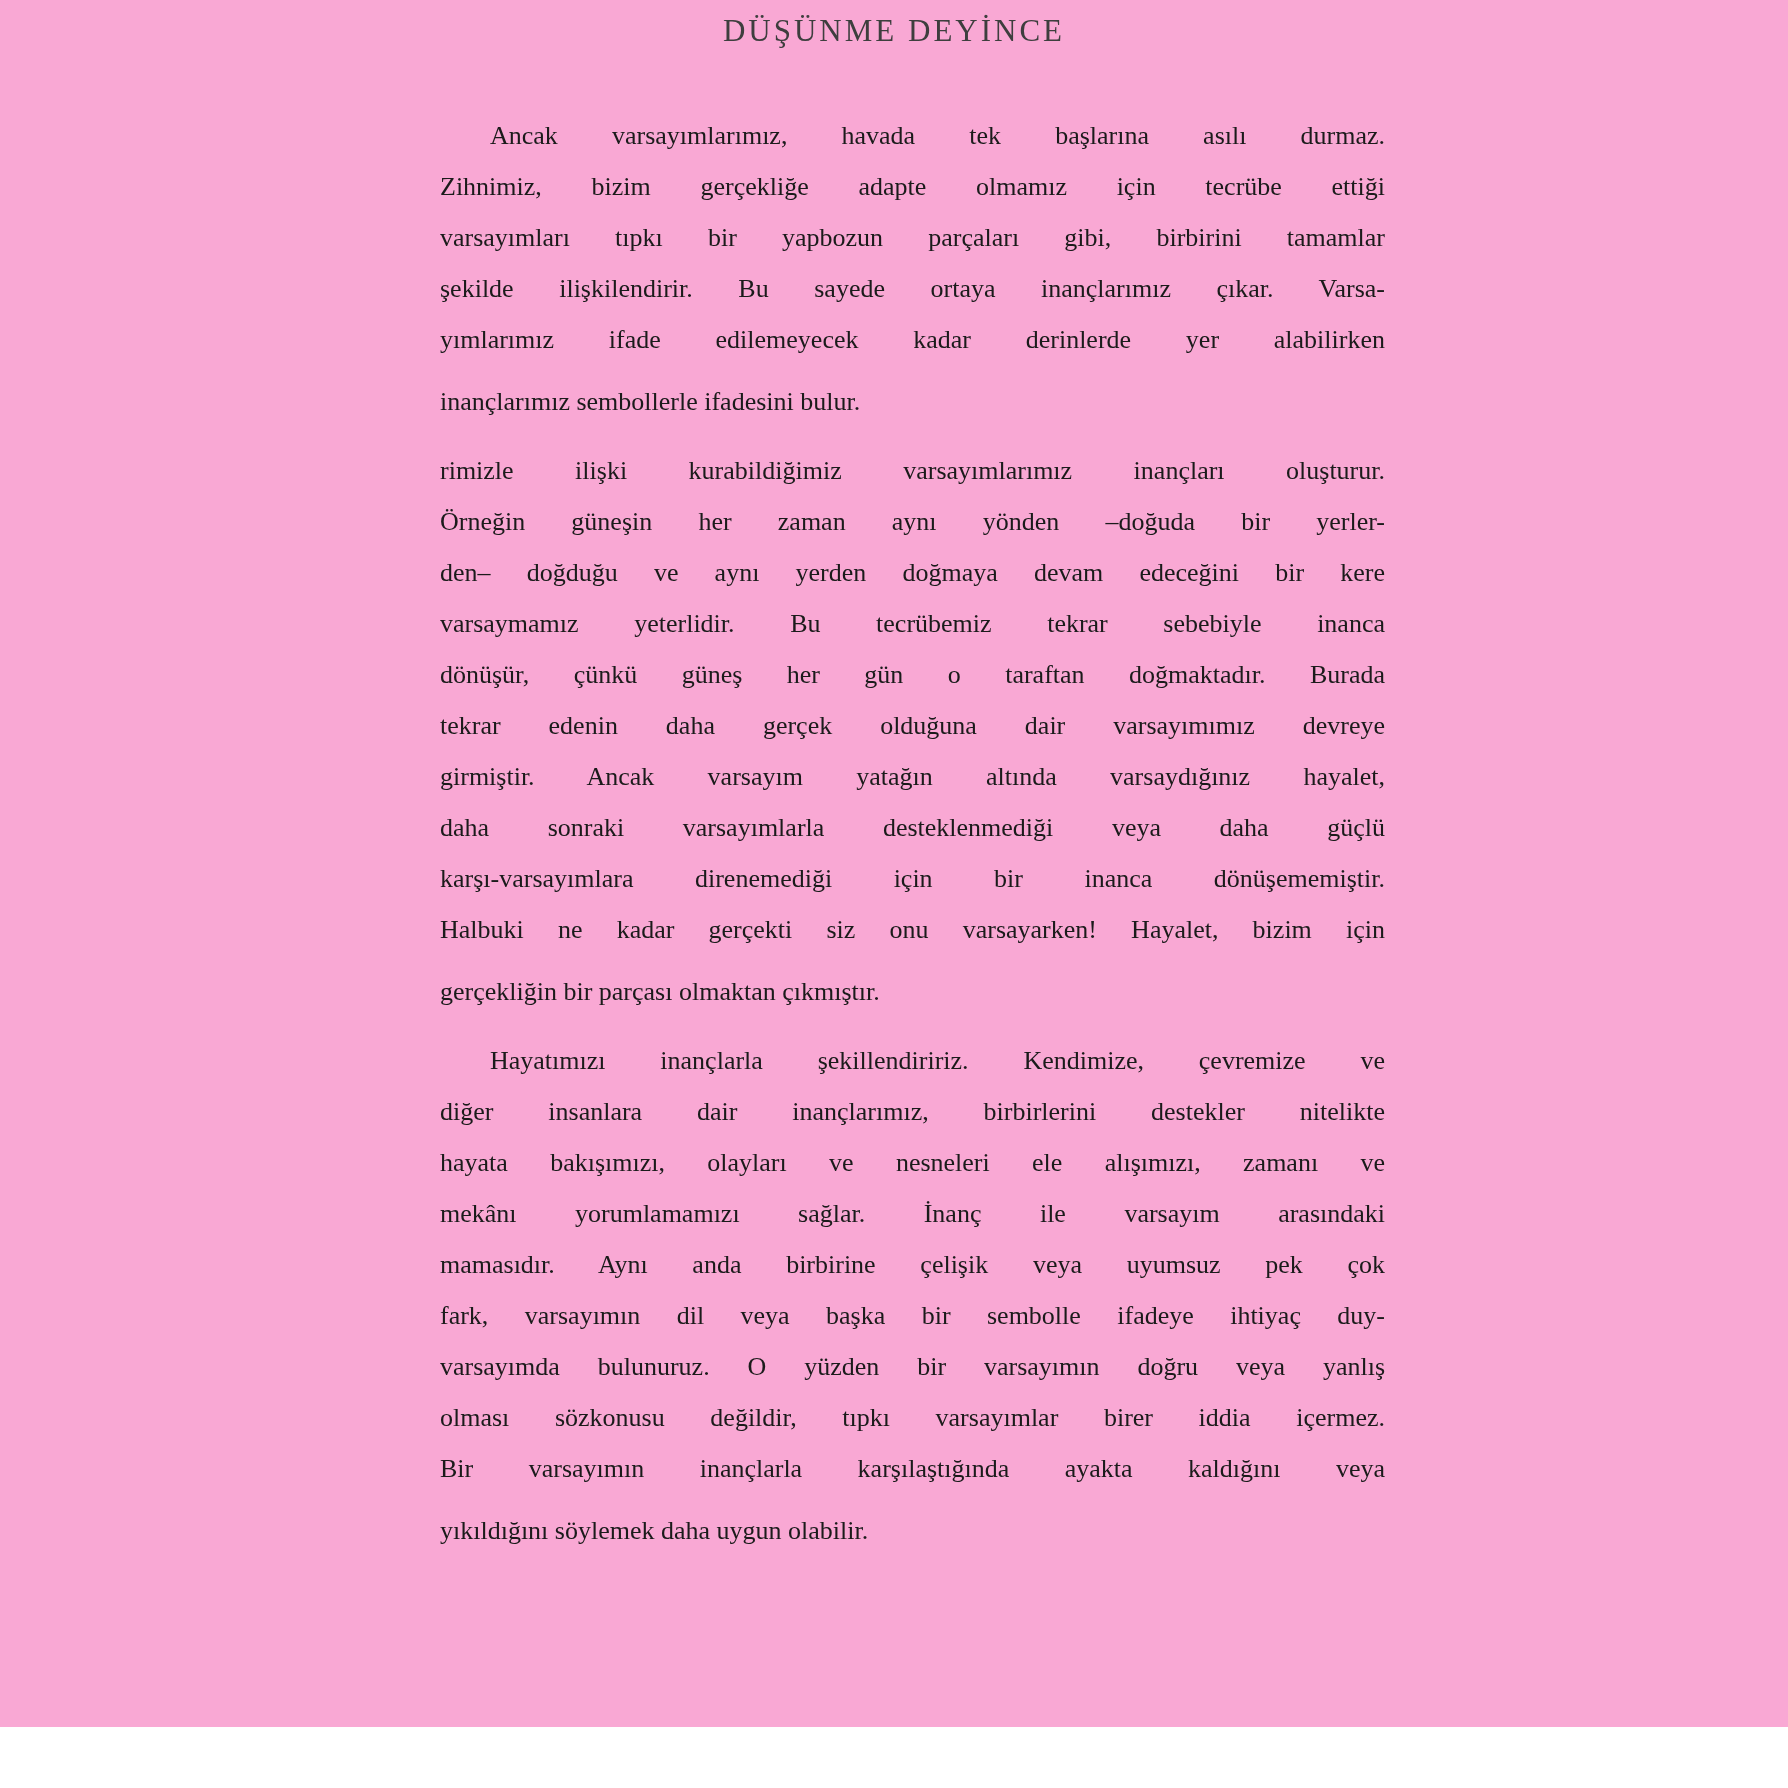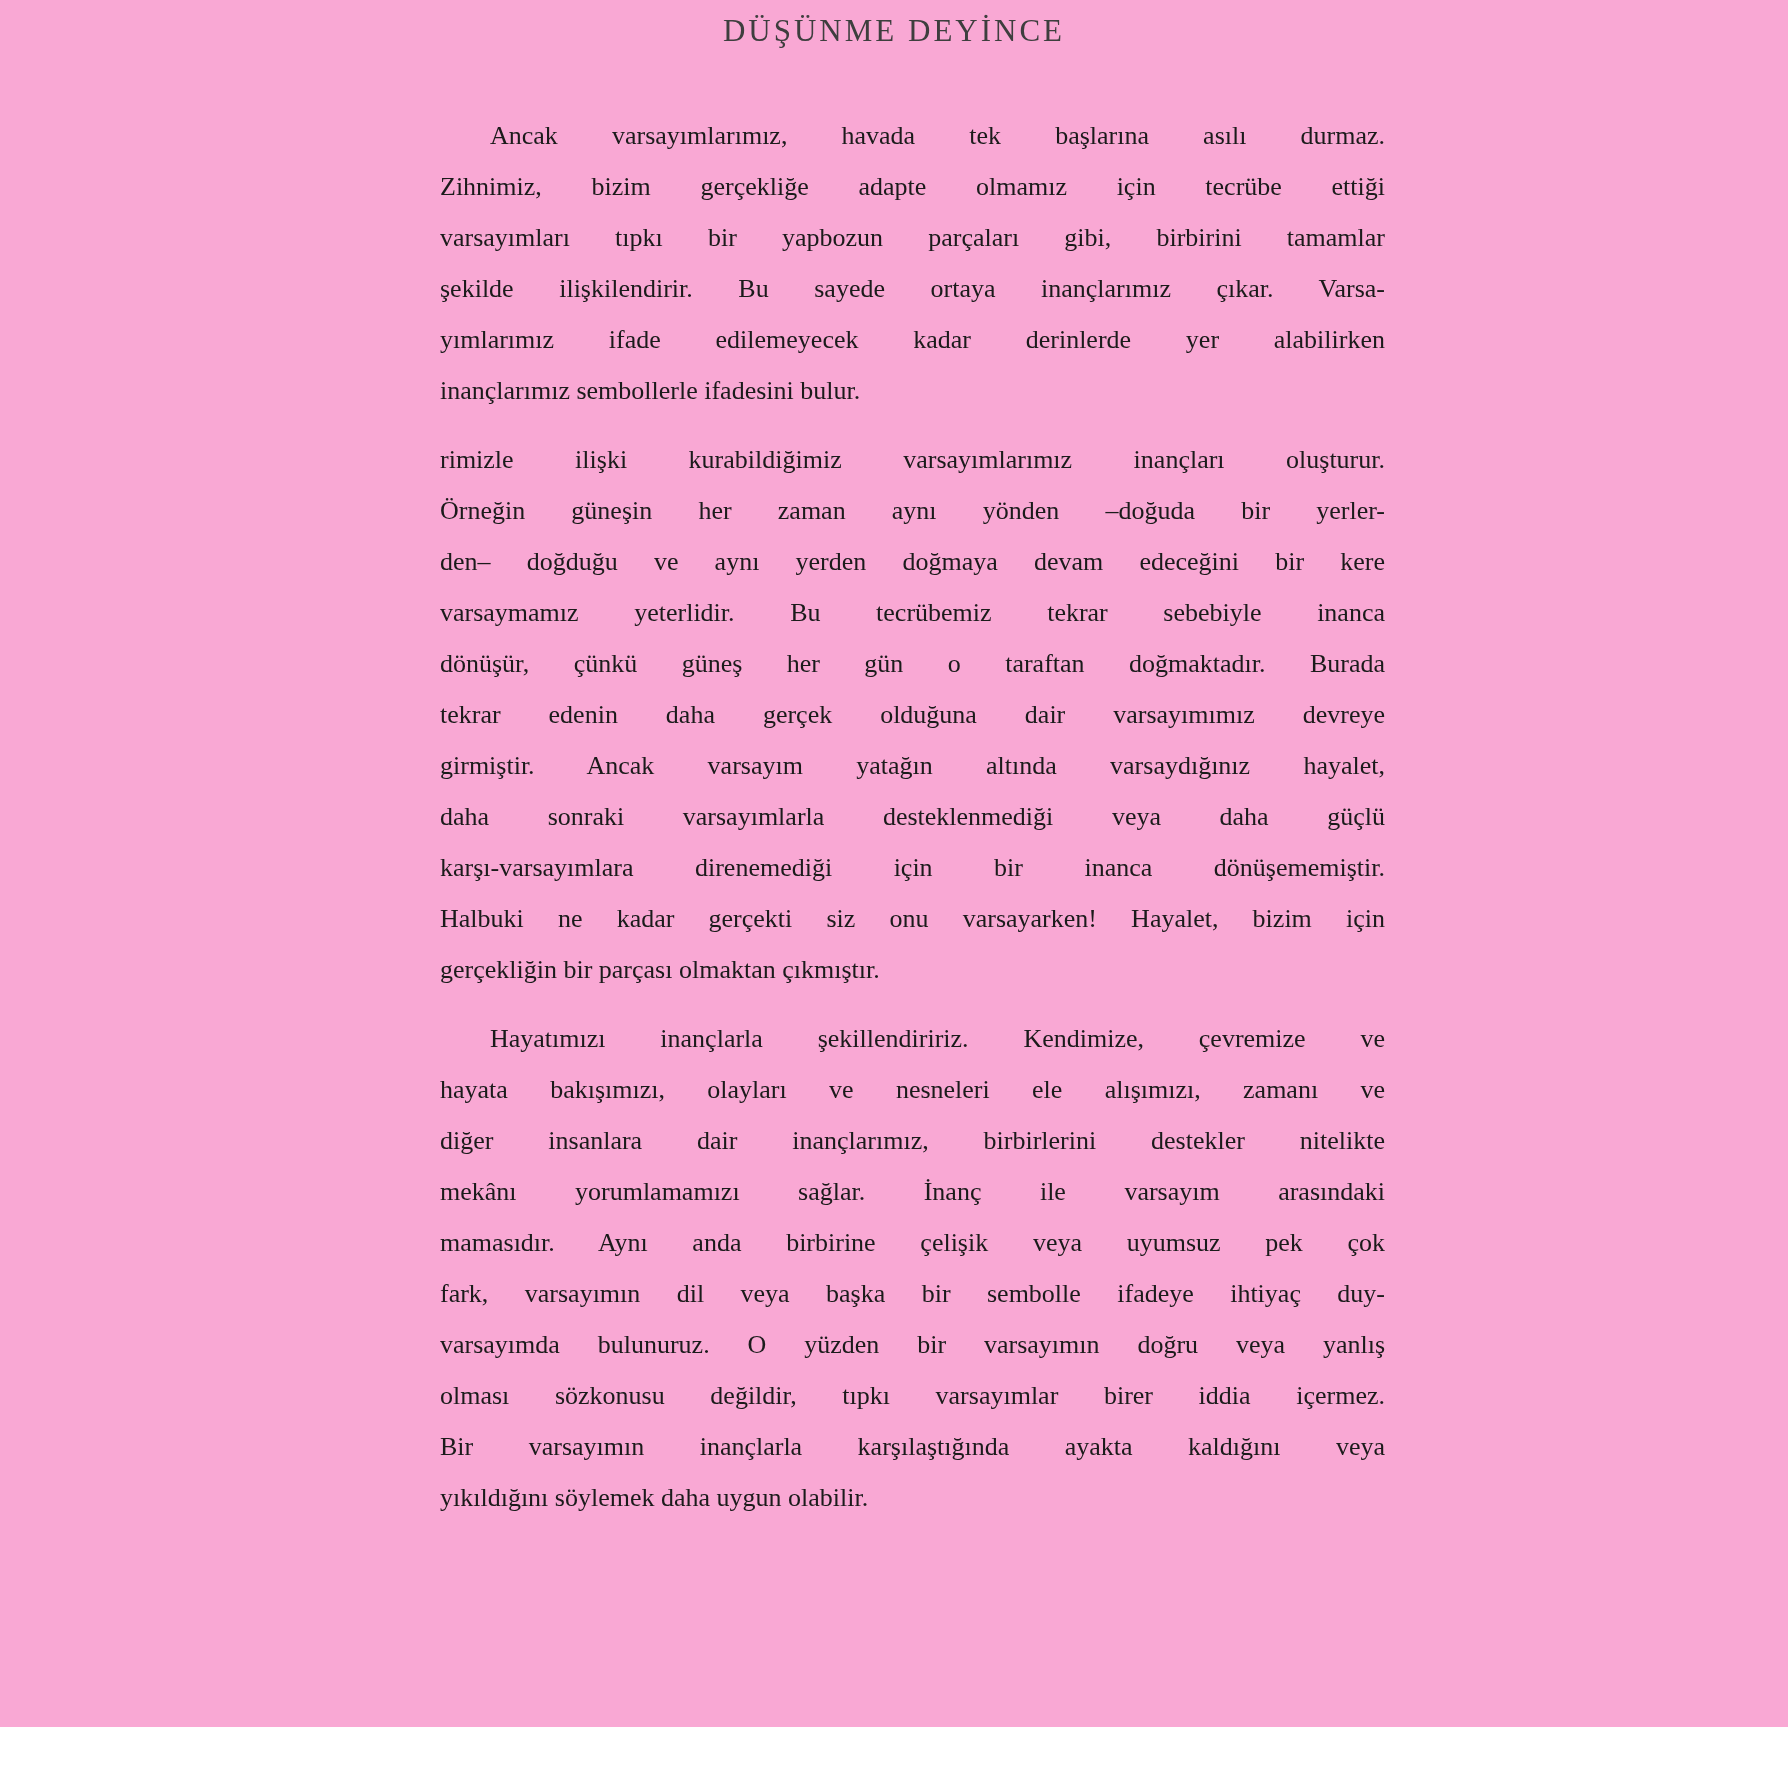--- a/index.html
+++ b/index.html
@@ -33,21 +33,21 @@
   }
   .paragraph { margin: 0; }
   .paragraph + .paragraph { margin-top: 18px; }
   .text-line {
     width: 100%;
     text-align: justify;
     text-align-last: justify;
     white-space: normal;
   }
   .text-line.first { padding-left: 50px; width: 895px; }
-  .text-line.lastline { text-align-last: left; }
+  .text-line.lastline { text-align-last: left; margin-top: 11px; }
 </style>
 </head>
 <body>
 
 <div class="page">
   <div class="running-header">DÜŞÜNME DEYİNCE</div>
 
   <div class="body-text">
 
   <div class="paragraph">
@@ -66,22 +66,22 @@
         <div class="text-line">dönüşür, çünkü güneş her gün o taraftan doğmaktadır. Burada</div>
         <div class="text-line">tekrar edenin daha gerçek olduğuna dair varsayımımız devreye</div>
         <div class="text-line">girmiştir. Ancak varsayım yatağın altında varsaydığınız hayalet,</div>
         <div class="text-line">daha sonraki varsayımlarla desteklenmediği veya daha güçlü</div>
         <div class="text-line">karşı-varsayımlara direnemediği için bir inanca dönüşememiştir.</div>
         <div class="text-line">Halbuki ne kadar gerçekti siz onu varsayarken! Hayalet, bizim için</div>
         <div class="text-line lastline">gerçekliğin bir parçası olmaktan çıkmıştır.</div>
       </div>
       <div class="paragraph">
         <div class="text-line first">Hayatımızı inançlarla şekillendiririz. Kendimize, çevremize ve</div>
+        <div class="text-line">diğer insanlara dair inançlarımız, birbirlerini destekler nitelikte</div>
         <div class="text-line">hayata bakışımızı, olayları ve nesneleri ele alışımızı, zamanı ve</div>
-        <div class="text-line">diğer insanlara dair inançlarımız, birbirlerini destekler nitelikte</div>
         <div class="text-line">mekânı yorumlamamızı sağlar. İnanç ile varsayım arasındaki</div>
         <div class="text-line">mamasıdır. Aynı anda birbirine çelişik veya uyumsuz pek çok</div>
         <div class="text-line">fark, varsayımın dil veya başka bir sembolle ifadeye ihtiyaç duy-</div>
         <div class="text-line">varsayımda bulunuruz. O yüzden bir varsayımın doğru veya yanlış</div>
         <div class="text-line">olması sözkonusu değildir, tıpkı varsayımlar birer iddia içermez.</div>
         <div class="text-line">Bir varsayımın inançlarla karşılaştığında ayakta kaldığını veya</div>
         <div class="text-line lastline">yıkıldığını söylemek daha uygun olabilir.</div>
       </div>
     </div>
 </div>

